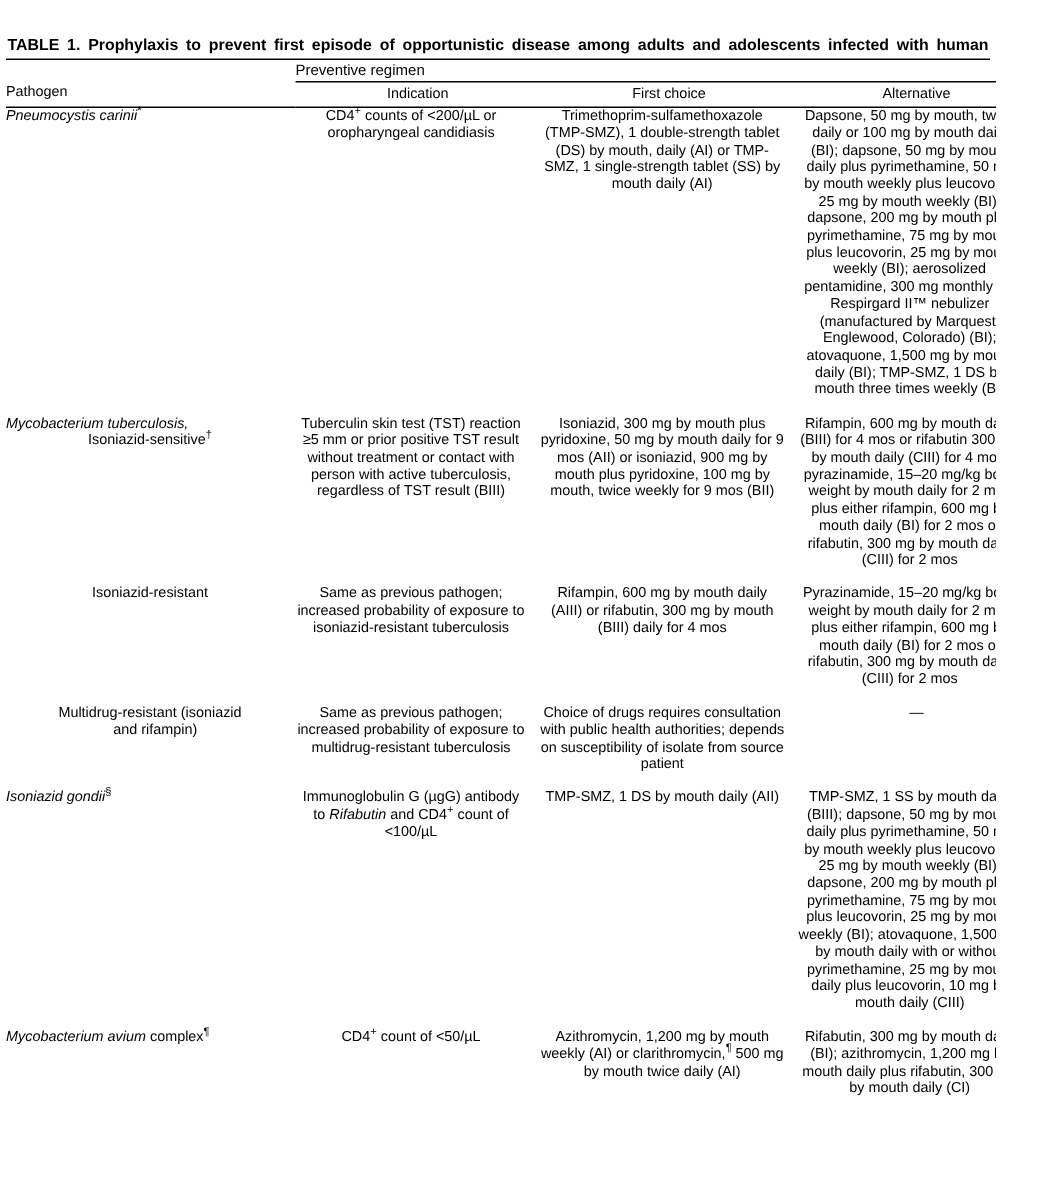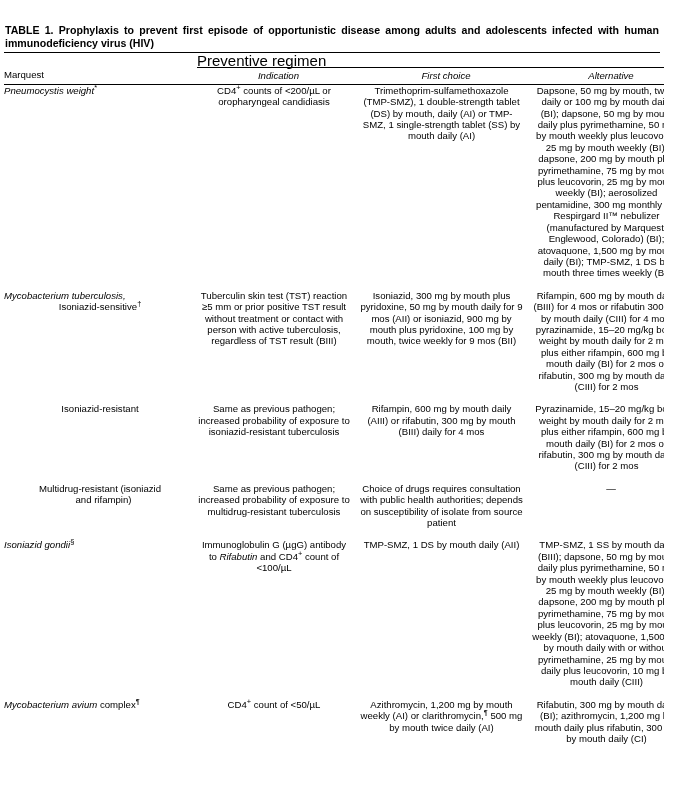--- a/index.html
+++ b/index.html
@@ -61,30 +61,30 @@
   }
 
   col.c-pathogen   { width: 193px; }
   col.c-indication { width: 163px; }
   col.c-first      { width: 172px; }
   col.c-alt        { width: 158px; }
 
   
   .span-head {
     text-align: center;
-    font-size: 15px;
+    font-size: 10px;
     padding: 2px 0 1px 0 !important;
     border-bottom: 0.9px solid #000;
   }
   .span-gap { border: 0; }
 
   .colhead td {
     padding: 1.5px 0 2.5px 0 !important;
   }
-  .colhead .ctr { text-align: center; font-style: italic; }
+  .colhead .ctr { text-align: center; }
 
   .head-rule td {
     border-top: 1.1px solid #000;
     height: 0;
     line-height: 0;
     font-size: 0;
     padding: 0 !important;
   }
 
   .section-row td {
@@ -107,54 +107,53 @@
   }
   .dash-cell { text-align: center; padding-right: 0 !important; }
 </style>
 </head>
 <body>
 
 <div class="page">
 
   <div class="caption">
     <span class="line1">TABLE 1. Prophylaxis to prevent first episode of opportunistic disease among adults and adolescents infected with human</span>
-    <span class="line2">immunodeficiency virus (HIV)</span>
   </div>
 
   <hr class="rule-full">
 
   <table class="tbl">
     <colgroup>
       <col class="c-pathogen">
       <col class="c-indication">
       <col class="c-first">
       <col class="c-alt">
     </colgroup>
     <tbody>
 
       <tr>
         <td class="span-gap"></td>
         <td class="span-head" colspan="3">Preventive regimen</td>
       </tr>
 
       <tr class="colhead">
-        <td>Marquest</td>
+        <td>Pathogen</td>
         <td class="ctr">Indication</td>
         <td class="ctr">First choice</td>
         <td class="ctr">Alternative</td>
       </tr>
 
       <tr class="head-rule">
         <td colspan="4"></td>
       </tr>
 
 
       <tr class="row">
         <td class="pathogen">
-          <span class="ital">Pneumocystis weight</span><sup>*</sup>
+          <span class="ital">Pneumocystis carinii</span><sup>*</sup>
         </td>
         <td class="cell">CD4<sup>+</sup> counts of &lt;200/µL or oropharyngeal candidiasis</td>
         <td class="cell">Trimethoprim-sulfamethoxazole (TMP-SMZ), 1 double-strength tablet (DS) by mouth, daily (AI) or TMP-SMZ, 1 single-strength tablet (SS) by mouth daily (AI)</td>
         <td class="cell">Dapsone, 50 mg by mouth, twice daily or 100 mg by mouth daily (BI); dapsone, 50 mg by mouth daily plus pyrimethamine, 50 mg by mouth weekly plus leucovorin, 25 mg by mouth weekly (BI); dapsone, 200 mg by mouth plus pyrimethamine, 75 mg by mouth plus leucovorin, 25 mg by mouth weekly (BI); aerosolized pentamidine, 300 mg monthly via Respirgard II™ nebulizer (manufactured by Marquest, Englewood, Colorado) (BI); atovaquone, 1,500 mg by mouth daily (BI); TMP-SMZ, 1 DS by mouth three times weekly (BI)</td>
       </tr>
       <tr class="rowgap">
           <td colspan="4"></td>
         </tr>
 
       <tr class="row">

